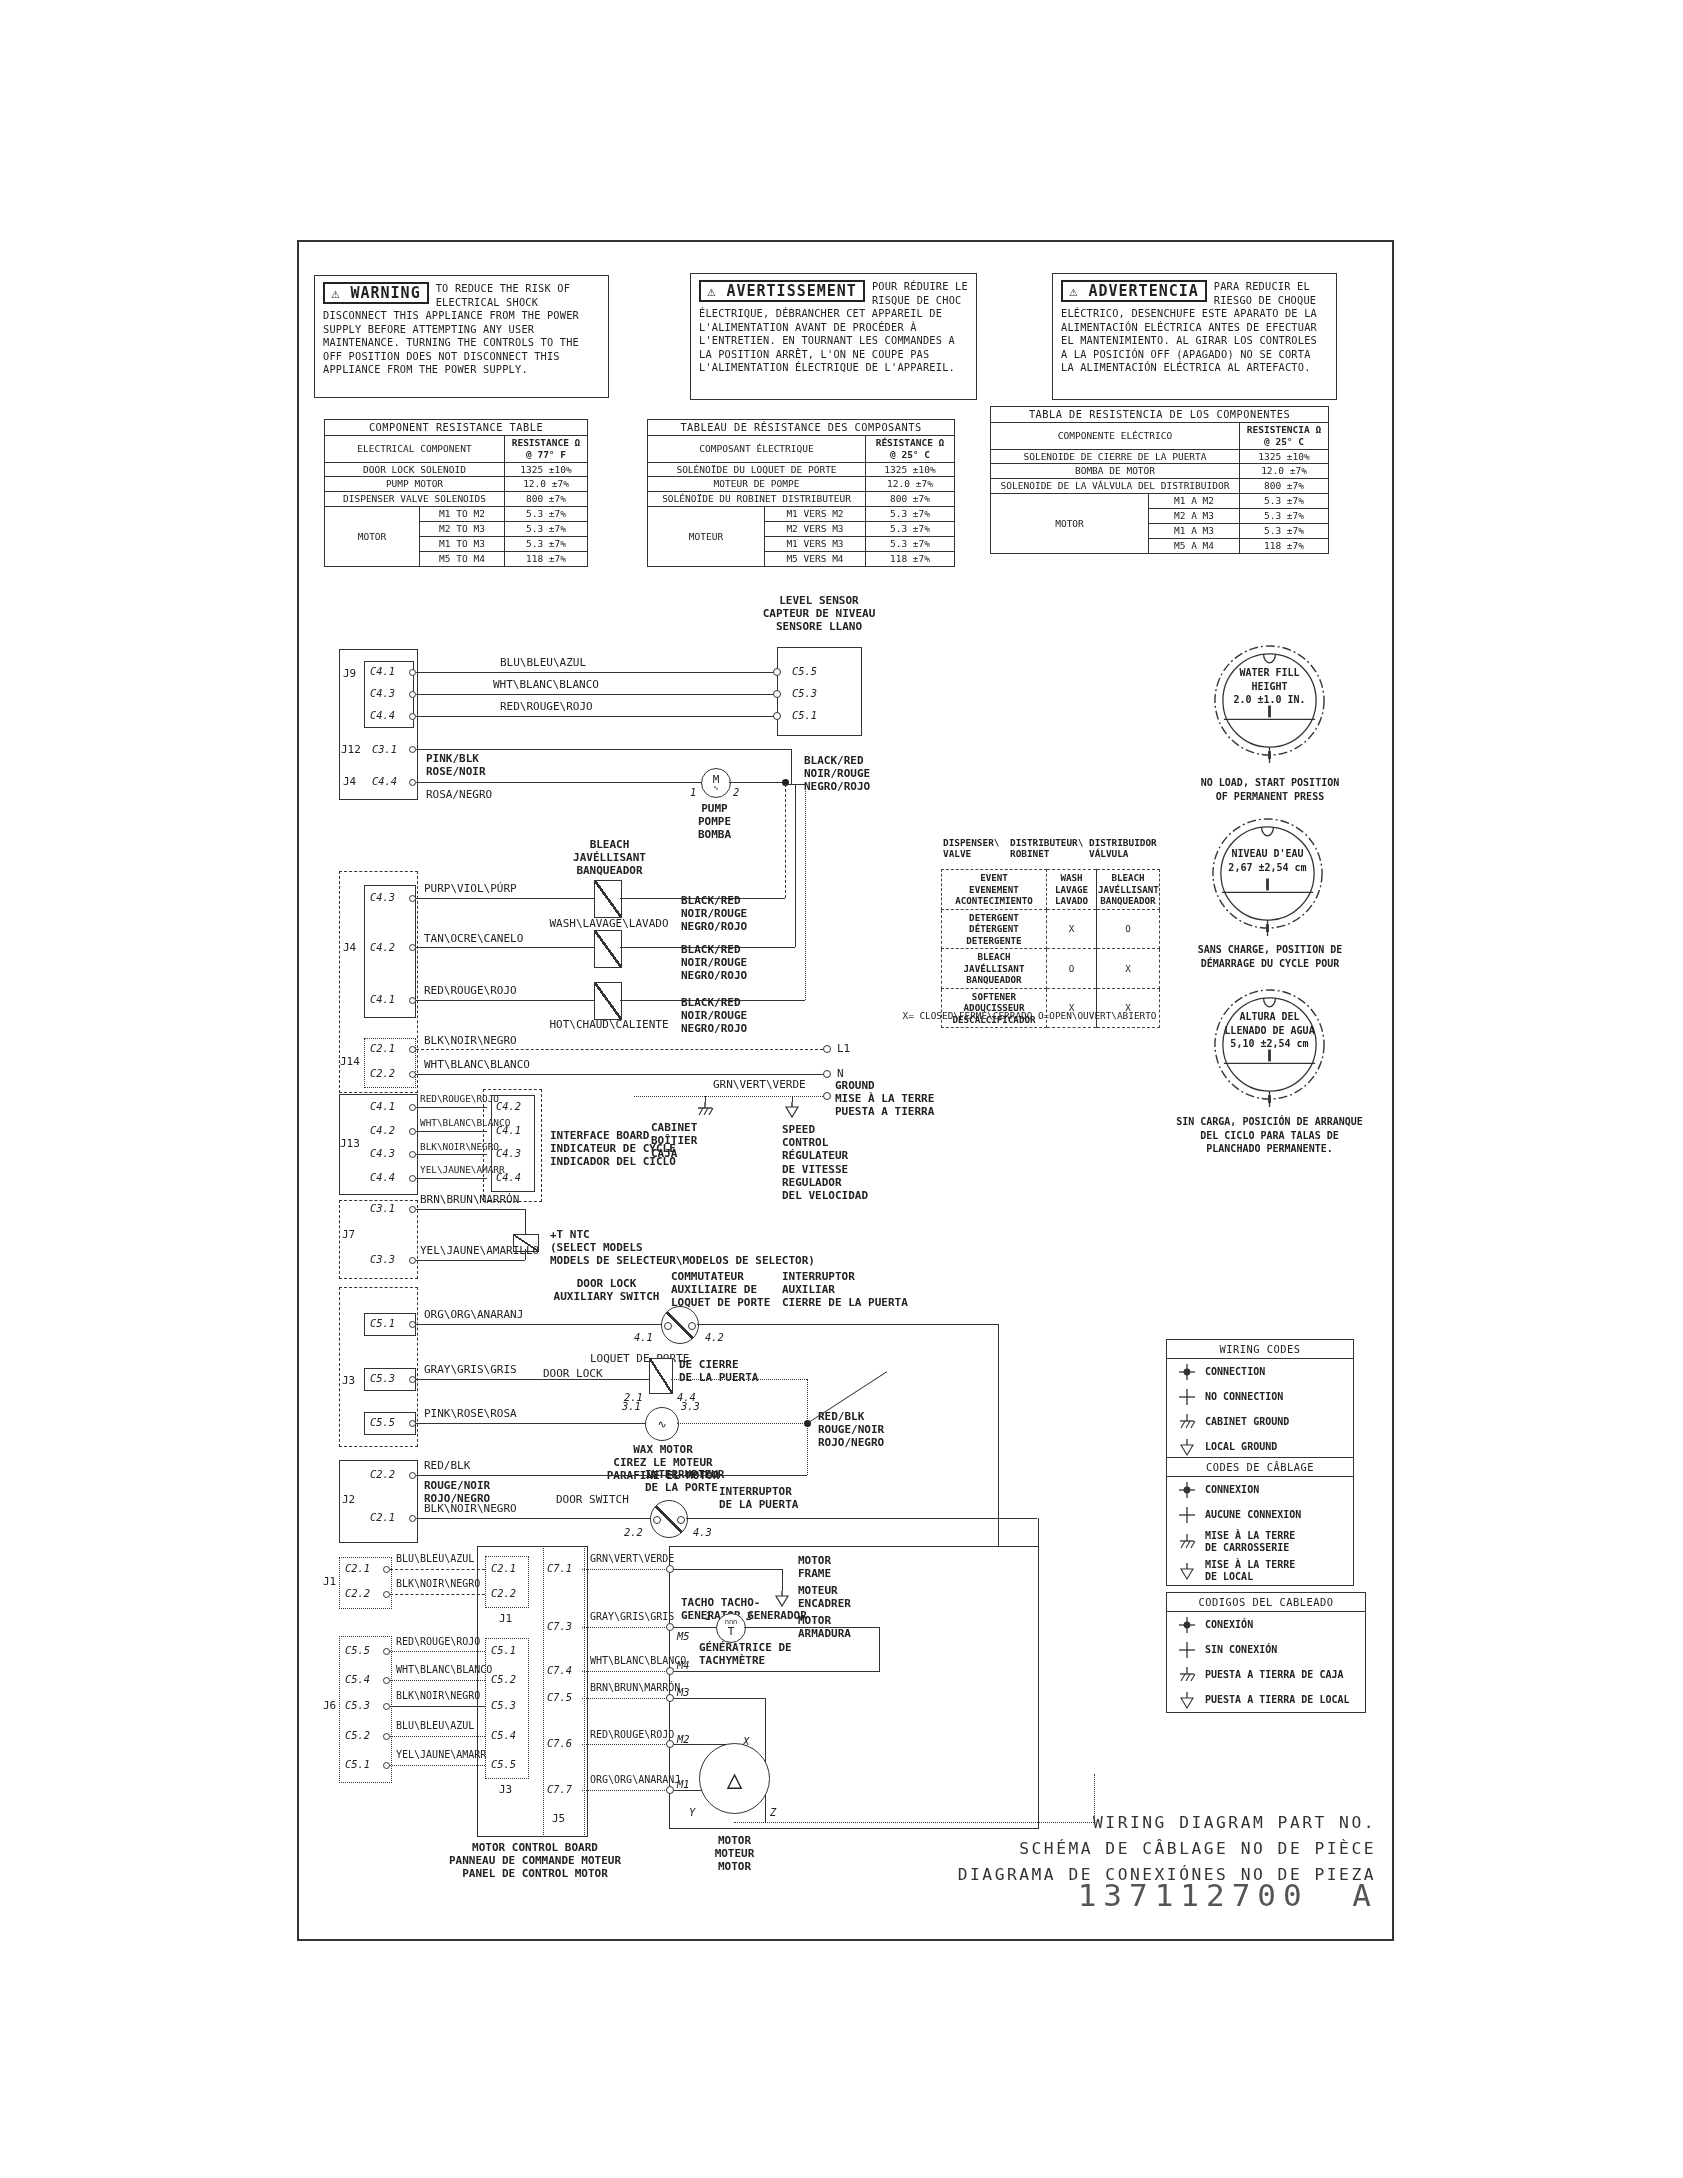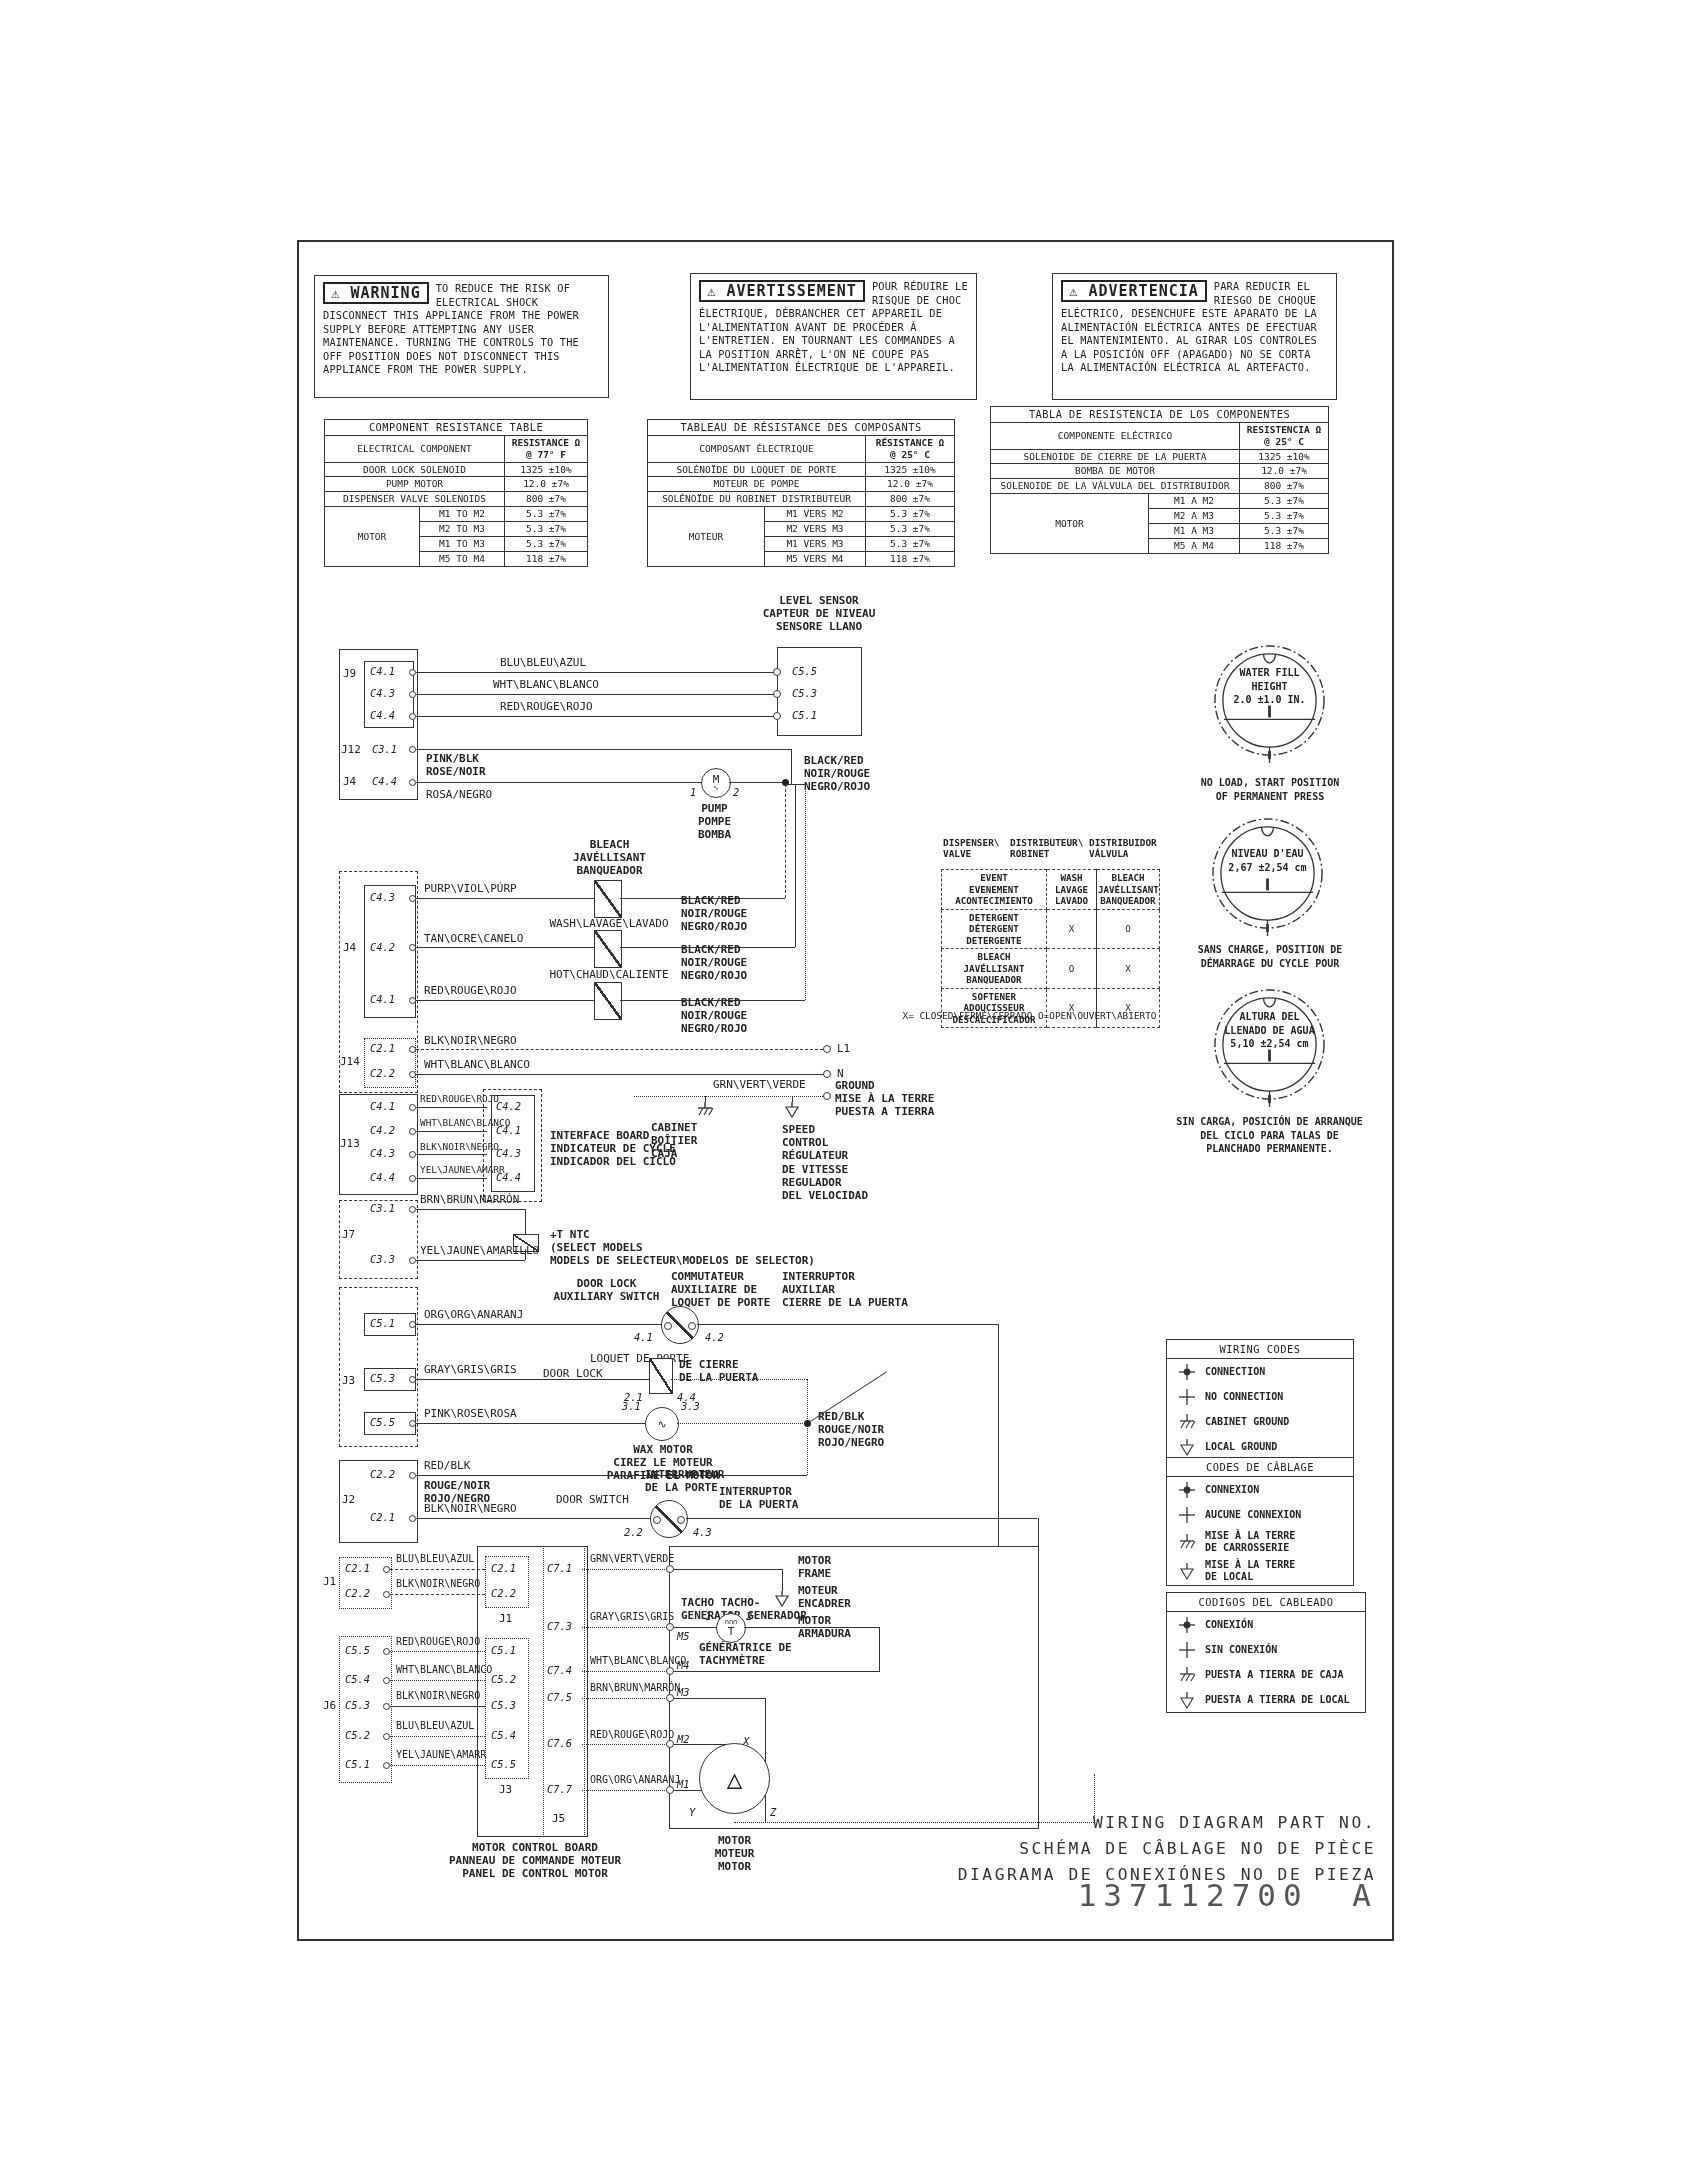--- a/index.html
+++ b/index.html
@@ -281,21 +281,21 @@
   <span class="lbl" style="left:424px;top:882px;">PURP\VIOL\PÚRP</span>
   <span class="lbl" style="left:424px;top:932px;">TAN\OCRE\CANELO</span>
   <span class="lbl" style="left:424px;top:984px;">RED\ROUGE\ROJO</span>
   <div class="sol" style="left:594px;top:880px;width:26px;height:36px;"></div>
   <div class="sol" style="left:594px;top:930px;width:26px;height:36px;"></div>
   <div class="sol" style="left:594px;top:982px;width:26px;height:36px;"></div>
   <div class="lbl pre ctr" style="left:540px;top:838px;width:139px;">BLEACH
 JAVÉLLISANT
 BANQUEADOR</div>
   <div class="lbl ctr" style="left:515px;top:917px;width:188px;">WASH\LAVAGE\LAVADO</div>
-  <div class="lbl ctr" style="left:515px;top:968px;width:188px;">HOT\CHAUD\CALIENTE</div>
+  <div class="lbl ctr" style="left:515px;top:1018px;width:188px;">HOT\CHAUD\CALIENTE</div>
   <div class="wire" style="left:620px;top:898px;width:165px;"></div>
   <div class="wire" style="left:620px;top:947px;width:175px;"></div>
   <div class="wire" style="left:620px;top:1000px;width:185px;"></div>
   <div class="lbl pre" style="left:681px;top:894px;">BLACK/RED
 NOIR/ROUGE
 NEGRO/ROJO</div>
   <div class="lbl pre" style="left:681px;top:943px;">BLACK/RED
 NOIR/ROUGE
 NEGRO/ROJO</div>
   <div class="lbl pre" style="left:681px;top:996px;">BLACK/RED

